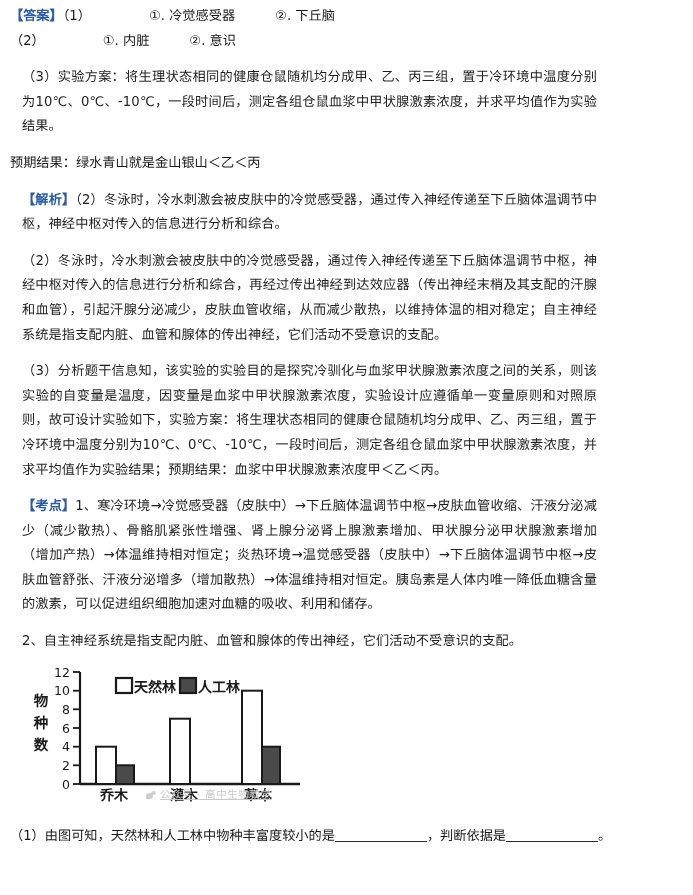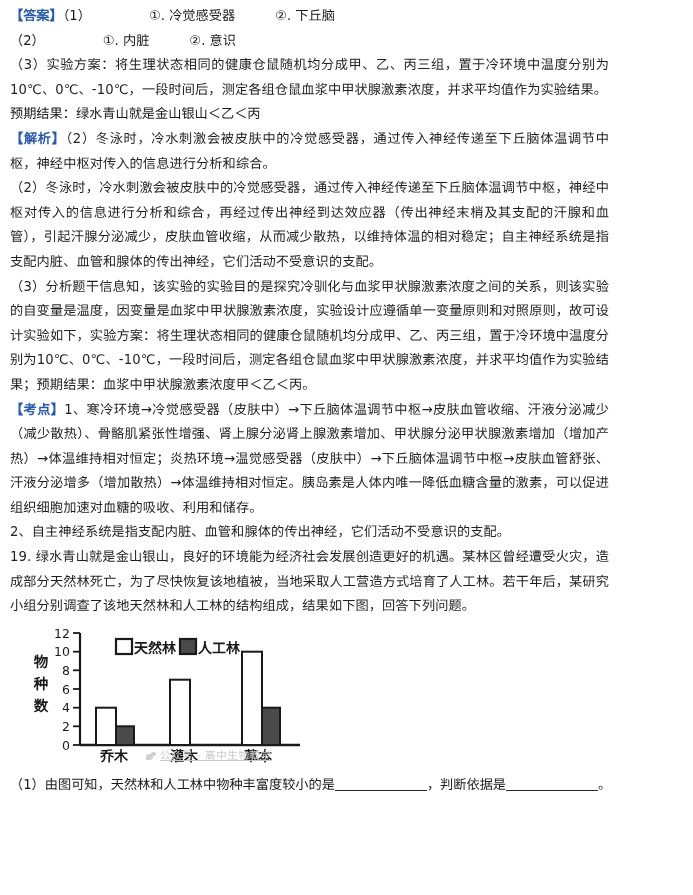--- a/index.html
+++ b/index.html
@@ -23,21 +23,21 @@
     padding: 4px 22px 0 10px;
   }
 
   
   .para {
     font-size: 13.2px;
     line-height: 24.6px;
     letter-spacing: 0.1px;
     text-align: justify;
     text-justify: inter-ideograph;
-    margin: 0;
+    margin: 12px;
     color: #1f1f1f;
   }
   .tag {
     color: #2b5aa8;
     font-weight: bold;
   }
   .line {
     font-size: 13.2px;
     line-height: 24.6px;
     margin: 0;
@@ -84,21 +84,21 @@
   .wm-dot:before, .wm-dot:after {
     content: "";
     position: absolute;
     background: #cfcfcf;
     border-radius: 50% 50% 50% 10%;
   }
   .wm-dot:before { width: 7px; height: 6px; left: 0; top: 2px; }
   .wm-dot:after  { width: 5px; height: 4px; left: 5px; top: 0px; }
 
   .q-last {
-    margin-top: 6px;
+    margin-top: 18px;
     font-size: 13.2px;
     line-height: 24.6px;
     white-space: nowrap;
   }
 </style>
 </head>
 <body>
 
 <div class="page">
 
@@ -117,21 +117,20 @@
   <p class="para"><span class="tag">【解析】</span><span>（2）冬泳时，冷水刺激会被皮肤中的冷觉感受器，通过传入神经传递至下丘脑体温调节中枢，神经中枢对传入的信息进行分析和综合。</span></p>
 
   <p class="para">（2）冬泳时，冷水刺激会被皮肤中的冷觉感受器，通过传入神经传递至下丘脑体温调节中枢，神经中枢对传入的信息进行分析和综合，再经过传出神经到达效应器（传出神经末梢及其支配的汗腺和血管），引起汗腺分泌减少，皮肤血管收缩，从而减少散热，以维持体温的相对稳定；自主神经系统是指支配内脏、血管和腺体的传出神经，它们活动不受意识的支配。</p>
 
   <p class="para">（3）分析题干信息知，该实验的实验目的是探究冷驯化与血浆甲状腺激素浓度之间的关系，则该实验的自变量是温度，因变量是血浆中甲状腺激素浓度，实验设计应遵循单一变量原则和对照原则，故可设计实验如下，实验方案：将生理状态相同的健康仓鼠随机均分成甲、乙、丙三组，置于冷环境中温度分别为10℃、0℃、-10℃，一段时间后，测定各组仓鼠血浆中甲状腺激素浓度，并求平均值作为实验结果；预期结果：血浆中甲状腺激素浓度甲＜乙＜丙。</p>
 
   <p class="para"><span class="tag">【考点】</span><span>1、寒冷环境→冷觉感受器（皮肤中）→下丘脑体温调节中枢→皮肤血管收缩、汗液分泌减少（减少散热）、骨骼肌紧张性增强、肾上腺分泌肾上腺激素增加、甲状腺分泌甲状腺激素增加（增加产热）→体温维持相对恒定；炎热环境→温觉感受器（皮肤中）→下丘脑体温调节中枢→皮肤血管舒张、汗液分泌增多（增加散热）→体温维持相对恒定。胰岛素是人体内唯一降低血糖含量的激素，可以促进组织细胞加速对血糖的吸收、利用和储存。</span></p>
 
   <p class="para">2、自主神经系统是指支配内脏、血管和腺体的传出神经，它们活动不受意识的支配。</p>
 
-  <p class="para"><span>19.</span>&nbsp;<span>绿水青山就是金山银山，良好的环境能为经济社会发展创造更好的机遇。某林区曾经遭受火灾，造成部分天然林死亡，为了尽快恢复该地植被，当地采取人工营造方式培育了人工林。若干年后，某研究小组分别调查了该地天然林和人工林的结构组成，结果如下图，回答下列问题。</span></p>
 
   <div class="chart-wrap">
     <svg class="chart-svg" width="330" height="140" viewBox="0 0 330 140">
 
       <line x1="52" y1="6" x2="52" y2="118" stroke="#1a1a1a" stroke-width="2.2"></line>
 
       <line x1="52" y1="118" x2="272" y2="118" stroke="#1a1a1a" stroke-width="2.4"></line>
 
       <g stroke="#1a1a1a" stroke-width="1.8">
         <line x1="45" y1="118.0" x2="52" y2="118.0"></line>

